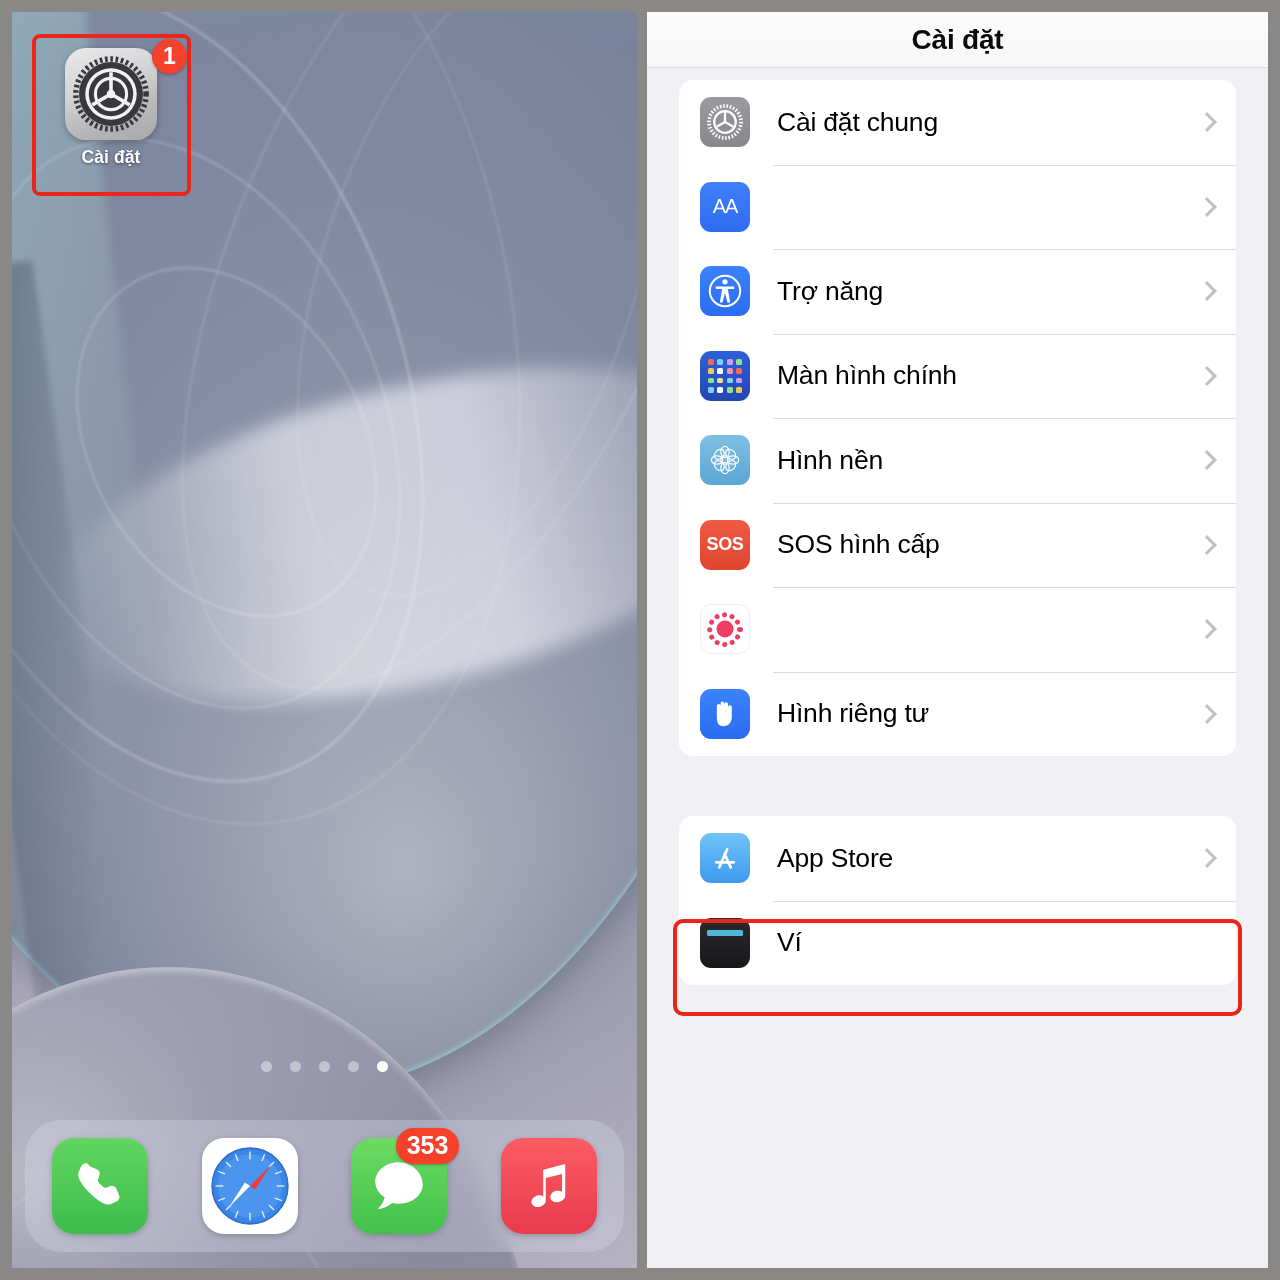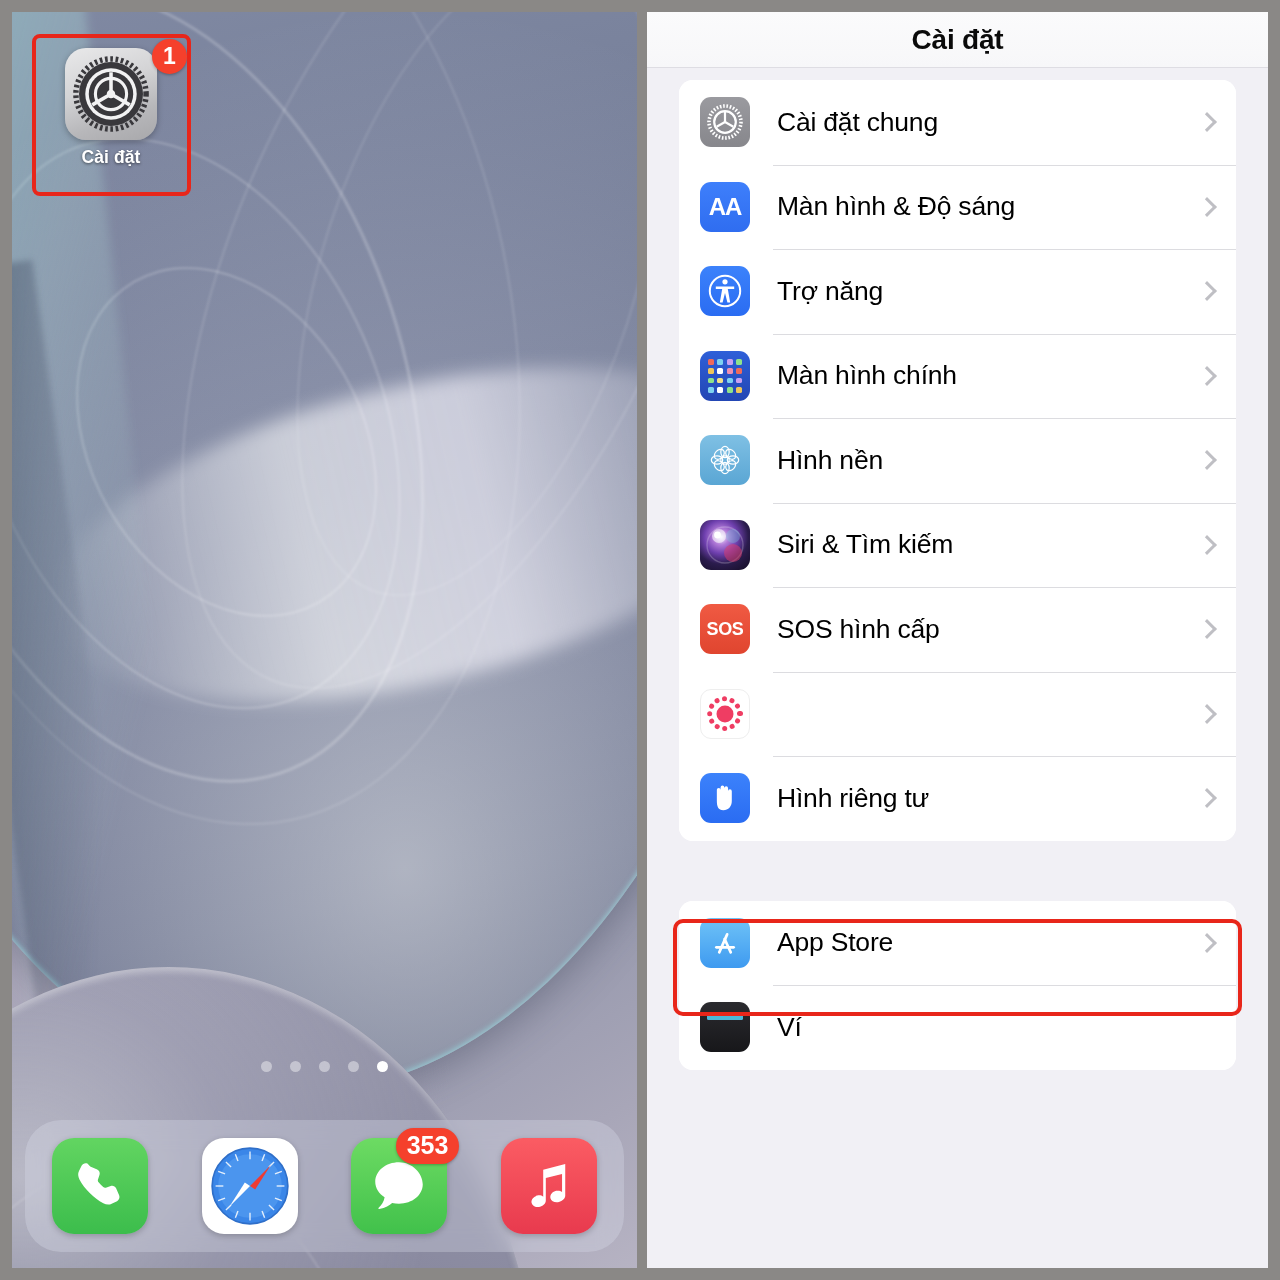--- a/index.html
+++ b/index.html
@@ -283,21 +283,21 @@
   .i-wall { background: linear-gradient(180deg,#7fc0e4 0%,#5aa6d4 100%); }
   .i-siri { background: radial-gradient(circle at 42% 34%, #f3f6ff 0%, #b27bd8 18%, #6e3fae 38%, #2b1c4d 62%, #120c22 100%); }
   .i-faceid { background: linear-gradient(180deg,#64d07a 0%,#41bd5d 100%); }
   .i-sos { background: linear-gradient(180deg,#f05a43 0%,#e0452f 100%); }
   .i-expo { background: #fff; border: 1px solid #eee; }
   .i-batt { background: linear-gradient(180deg,#5fcd6b 0%,#3fbb50 100%); }
   .i-priv { background: linear-gradient(180deg,#3c82fb 0%,#2a6cf2 100%); }
   .i-appstore { background: linear-gradient(180deg,#6fc3f7 0%,#3e9af0 100%); }
   .i-wallet { background: linear-gradient(180deg,#2b2b2f 0%,#17171a 100%); }
 
-  .aa { color:#fff; font-size:24px; font-weight:700; letter-spacing:-1px; }
+  .aa { color:#fff; font-size:20px; font-weight:400; letter-spacing:-1px; }
   .sos-txt { color:#fff; font-size:18px; font-weight:800; letter-spacing:-.4px; }
 
   .hs-grid {
     display: grid;
     grid-template-columns: repeat(4,1fr);
     grid-template-rows: repeat(4,1fr);
     gap: 3.5px;
     width: 34px; height: 34px;
   }
   .hs-grid span { border-radius: 1.6px; display:block; }
@@ -464,21 +464,20 @@
           </div>
           <div class="row-label">Cài đặt chung</div>
           <div class="chev"></div>
         </div>
 
 
         <div class="row">
           <div class="ico i-blue">
             <span class="aa">AA</span>
           </div>
-          <div class="row-label">Màn hình &amp; Độ sáng</div>
           <div class="chev"></div>
         </div>
 
         <div class="row">
           <div class="ico i-accessib">
             <svg width="40" height="40" viewBox="0 0 100 100" aria-hidden="true">
               <circle cx="50" cy="50" r="38" fill="none" stroke="#fff" stroke-width="5"></circle>
               <circle cx="50" cy="27" r="6.5" fill="#fff"></circle>
               <path fill="#fff" d="M27 39h46v6H57l6 34h-7l-6-24-6 24h-7l6-34H27z"></path>
             </svg>
@@ -527,33 +526,20 @@
                   <ellipse cx="65" cy="35" rx="15" ry="11" transform="rotate(45 65 35)"></ellipse>
                   <ellipse cx="35" cy="65" rx="15" ry="11" transform="rotate(45 35 65)"></ellipse>
                 </g>
               </g>
             </svg>
           </div>
           <div class="row-label">Hình nền</div>
           <div class="chev"></div>
         </div>
 
-        <div class="row">
-          <div class="ico i-siri">
-            <svg width="50" height="50" viewBox="0 0 50 50" aria-hidden="true">
-              <circle cx="25" cy="25" r="18" fill="none" stroke="rgba(255,255,255,.22)" stroke-width="1.4"></circle>
-              <circle cx="19" cy="16" r="7" fill="rgba(255,255,255,.55)"></circle>
-              <circle cx="17.5" cy="15" r="3.4" fill="#ffffff"></circle>
-              <circle cx="33" cy="33" r="9" fill="rgba(215,60,110,.55)"></circle>
-              <circle cx="33" cy="16" r="7" fill="rgba(120,200,220,.35)"></circle>
-            </svg>
-          </div>
-          <div class="row-label">Siri &amp; Tìm kiếm</div>
-          <div class="chev"></div>
-        </div>
 
 
         <div class="row">
           <div class="ico i-sos">
             <span class="sos-txt">SOS</span>
           </div>
           <div class="row-label">SOS hình cấp</div>
           <div class="chev"></div>
         </div>
 

